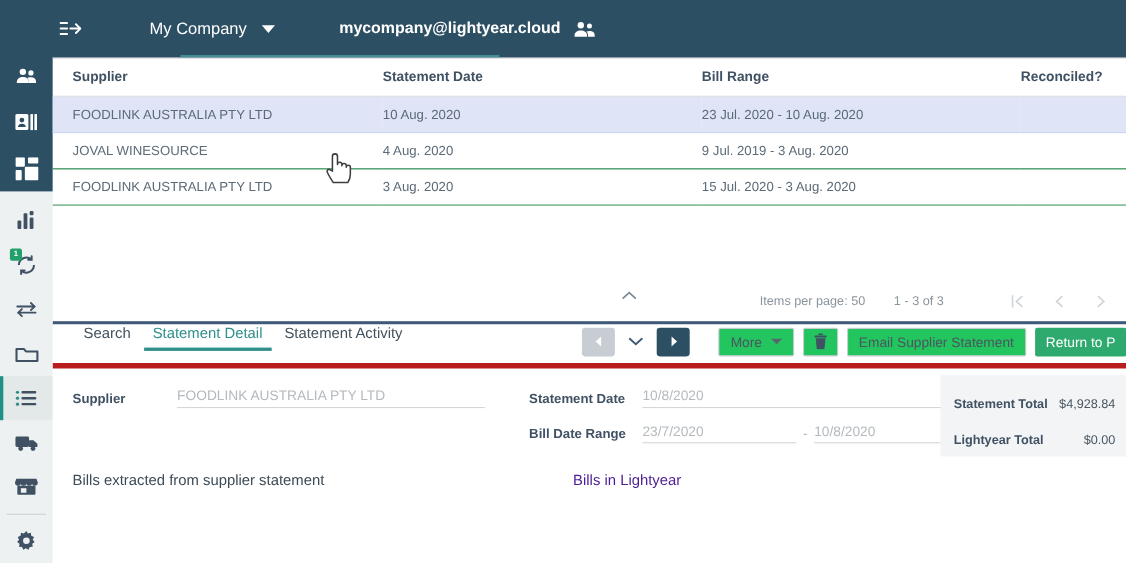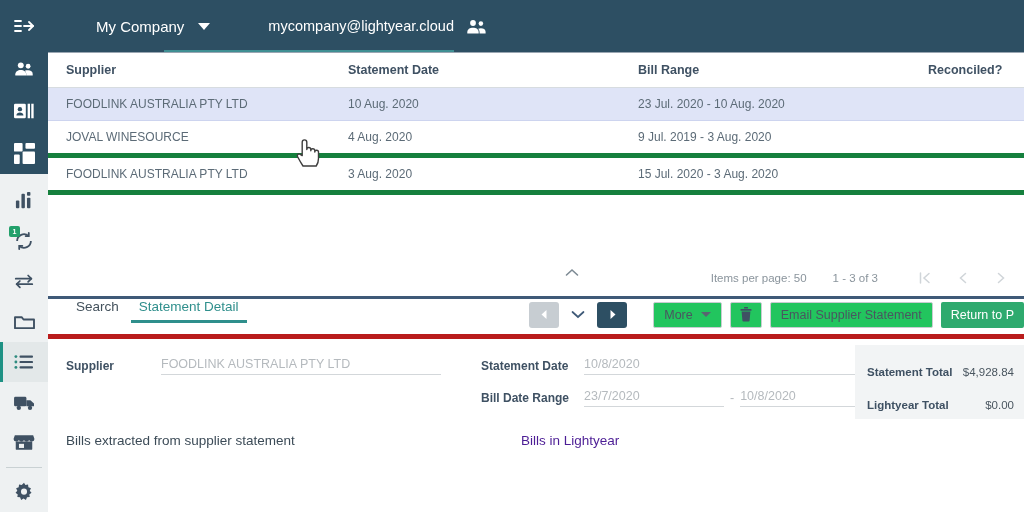--- a/index.html
+++ b/index.html
@@ -43,34 +43,35 @@
   
   .right { flex: 1; display: flex; flex-direction: column; height: 512px; position: relative; }
 
   
   .topbar {
     position: absolute; left: 0; top: 0;
     width: 1024px; height: 52px;
     background: #2d4f63;
     display: flex; align-items: center;
     z-index: 30;
+    padding-left: 40px;
   }
   .hamburger { width: 48px; display: flex; align-items: center; justify-content: center; }
   .company {
     display: flex; align-items: center; gap: 14px;
     color: #ffffff; font-size: 15px; margin-left: 48px;
   }
   .caret-down {
     width: 0; height: 0;
     border-left: 6px solid transparent; border-right: 6px solid transparent;
     border-top: 7px solid #ffffff;
   }
   .account {
     display: flex; align-items: center; gap: 12px;
-    color: #ffffff; font-size: 14.5px; margin-left: 58px;
+    color: #ffffff; font-size: 14.5px; margin-left: 58px; font-weight: bold;
   }
   .tab-accent {
     position: absolute; left: 164px; top: 50px;
     width: 290px; height: 2px; background: #3f8f93; z-index: 31;
   }
 
   
   .content {
     position: absolute; left: 0; top: 52px;
     width: 976px; height: 460px;
@@ -83,21 +84,21 @@
   }
 
   
   .tbl { width: 100%; border-collapse: collapse; table-layout: fixed; }
   .tbl th {
     text-align: left; font-size: 12.5px; color: #3f5163; font-weight: bold;
     padding: 10px 0 10px 0; border-top: 1px solid #9aa6b2; border-bottom: 1px solid #d7dce0;
   }
   .tbl td {
     font-size: 12px; color: #5c6b77; padding: 9px 0;
-    border-bottom: 5px solid #15803d; white-space: nowrap;
+    border-bottom: 1px solid #15803d; white-space: nowrap;
   }
   .tbl tr.selected td { background: #dfe4f7; border-bottom: 1px solid #cdd4ef; }
   .c1 { width: 300px; padding-left: 18px !important; }
   .c2 { width: 290px; }
   .c3 { width: 290px; }
   .c4 { width: 96px; text-align: right; padding-right: 10px !important; }
   .tbl-wrap { flex: 0 0 auto; }
   .filler { flex: 1 1 auto; background: #fff; }
 
   
@@ -105,21 +106,21 @@
     position: absolute; left: 246px; top: 135px;
     width: 30px; height: 34px; z-index: 25; pointer-events: none;
   }
 
   
   .paginator {
     height: 36px; display: flex; align-items: center; justify-content: flex-end;
     gap: 0; padding-right: 4px; position: relative;
   }
   .pg-label { font-size: 11.5px; color: #8a949c; margin-right: 26px; }
-  .pg-range { font-size: 11.5px; color: #8a949c; margin-right: 28px; }
+  .pg-range { font-size: 11.5px; color: #8a949c; margin-right: 48px; }
   .pg-btn {
     width: 38px; height: 30px; display: flex; align-items: center; justify-content: center;
     color: #c3c9ce;
   }
   .collapse-up {
     position: absolute; left: 514px; top: 6px;
     width: 20px; height: 14px; display: flex; align-items: center; justify-content: center;
   }
   .split-bar { height: 3px; background: #3f5a78; }
 
@@ -374,20 +375,21 @@
           </svg>
         </div>
       </div>
 
       <div class="split-bar"></div>
 
       <div class="detail">
         <div class="tabrow">
           <div class="tab">Search</div>
           <div class="tab active">Statement Detail</div>
+          <div class="tab">Statement Activity</div>
 
           <div class="toolbar">
             <div class="arrow-btn disabled">
               <svg width="11" height="11" viewBox="0 0 11 11" fill="#ffffff">
                 <path d="M7.5 1 2.5 5.5l5 4.5z"></path>
               </svg>
             </div>
             <div class="chev-down-tb">
               <svg width="14" height="9" viewBox="0 0 14 9" fill="none" stroke="#3f5a78" stroke-width="1.7" stroke-linecap="round">
                 <path d="M1.5 2 7 7l5.5-5"></path>

